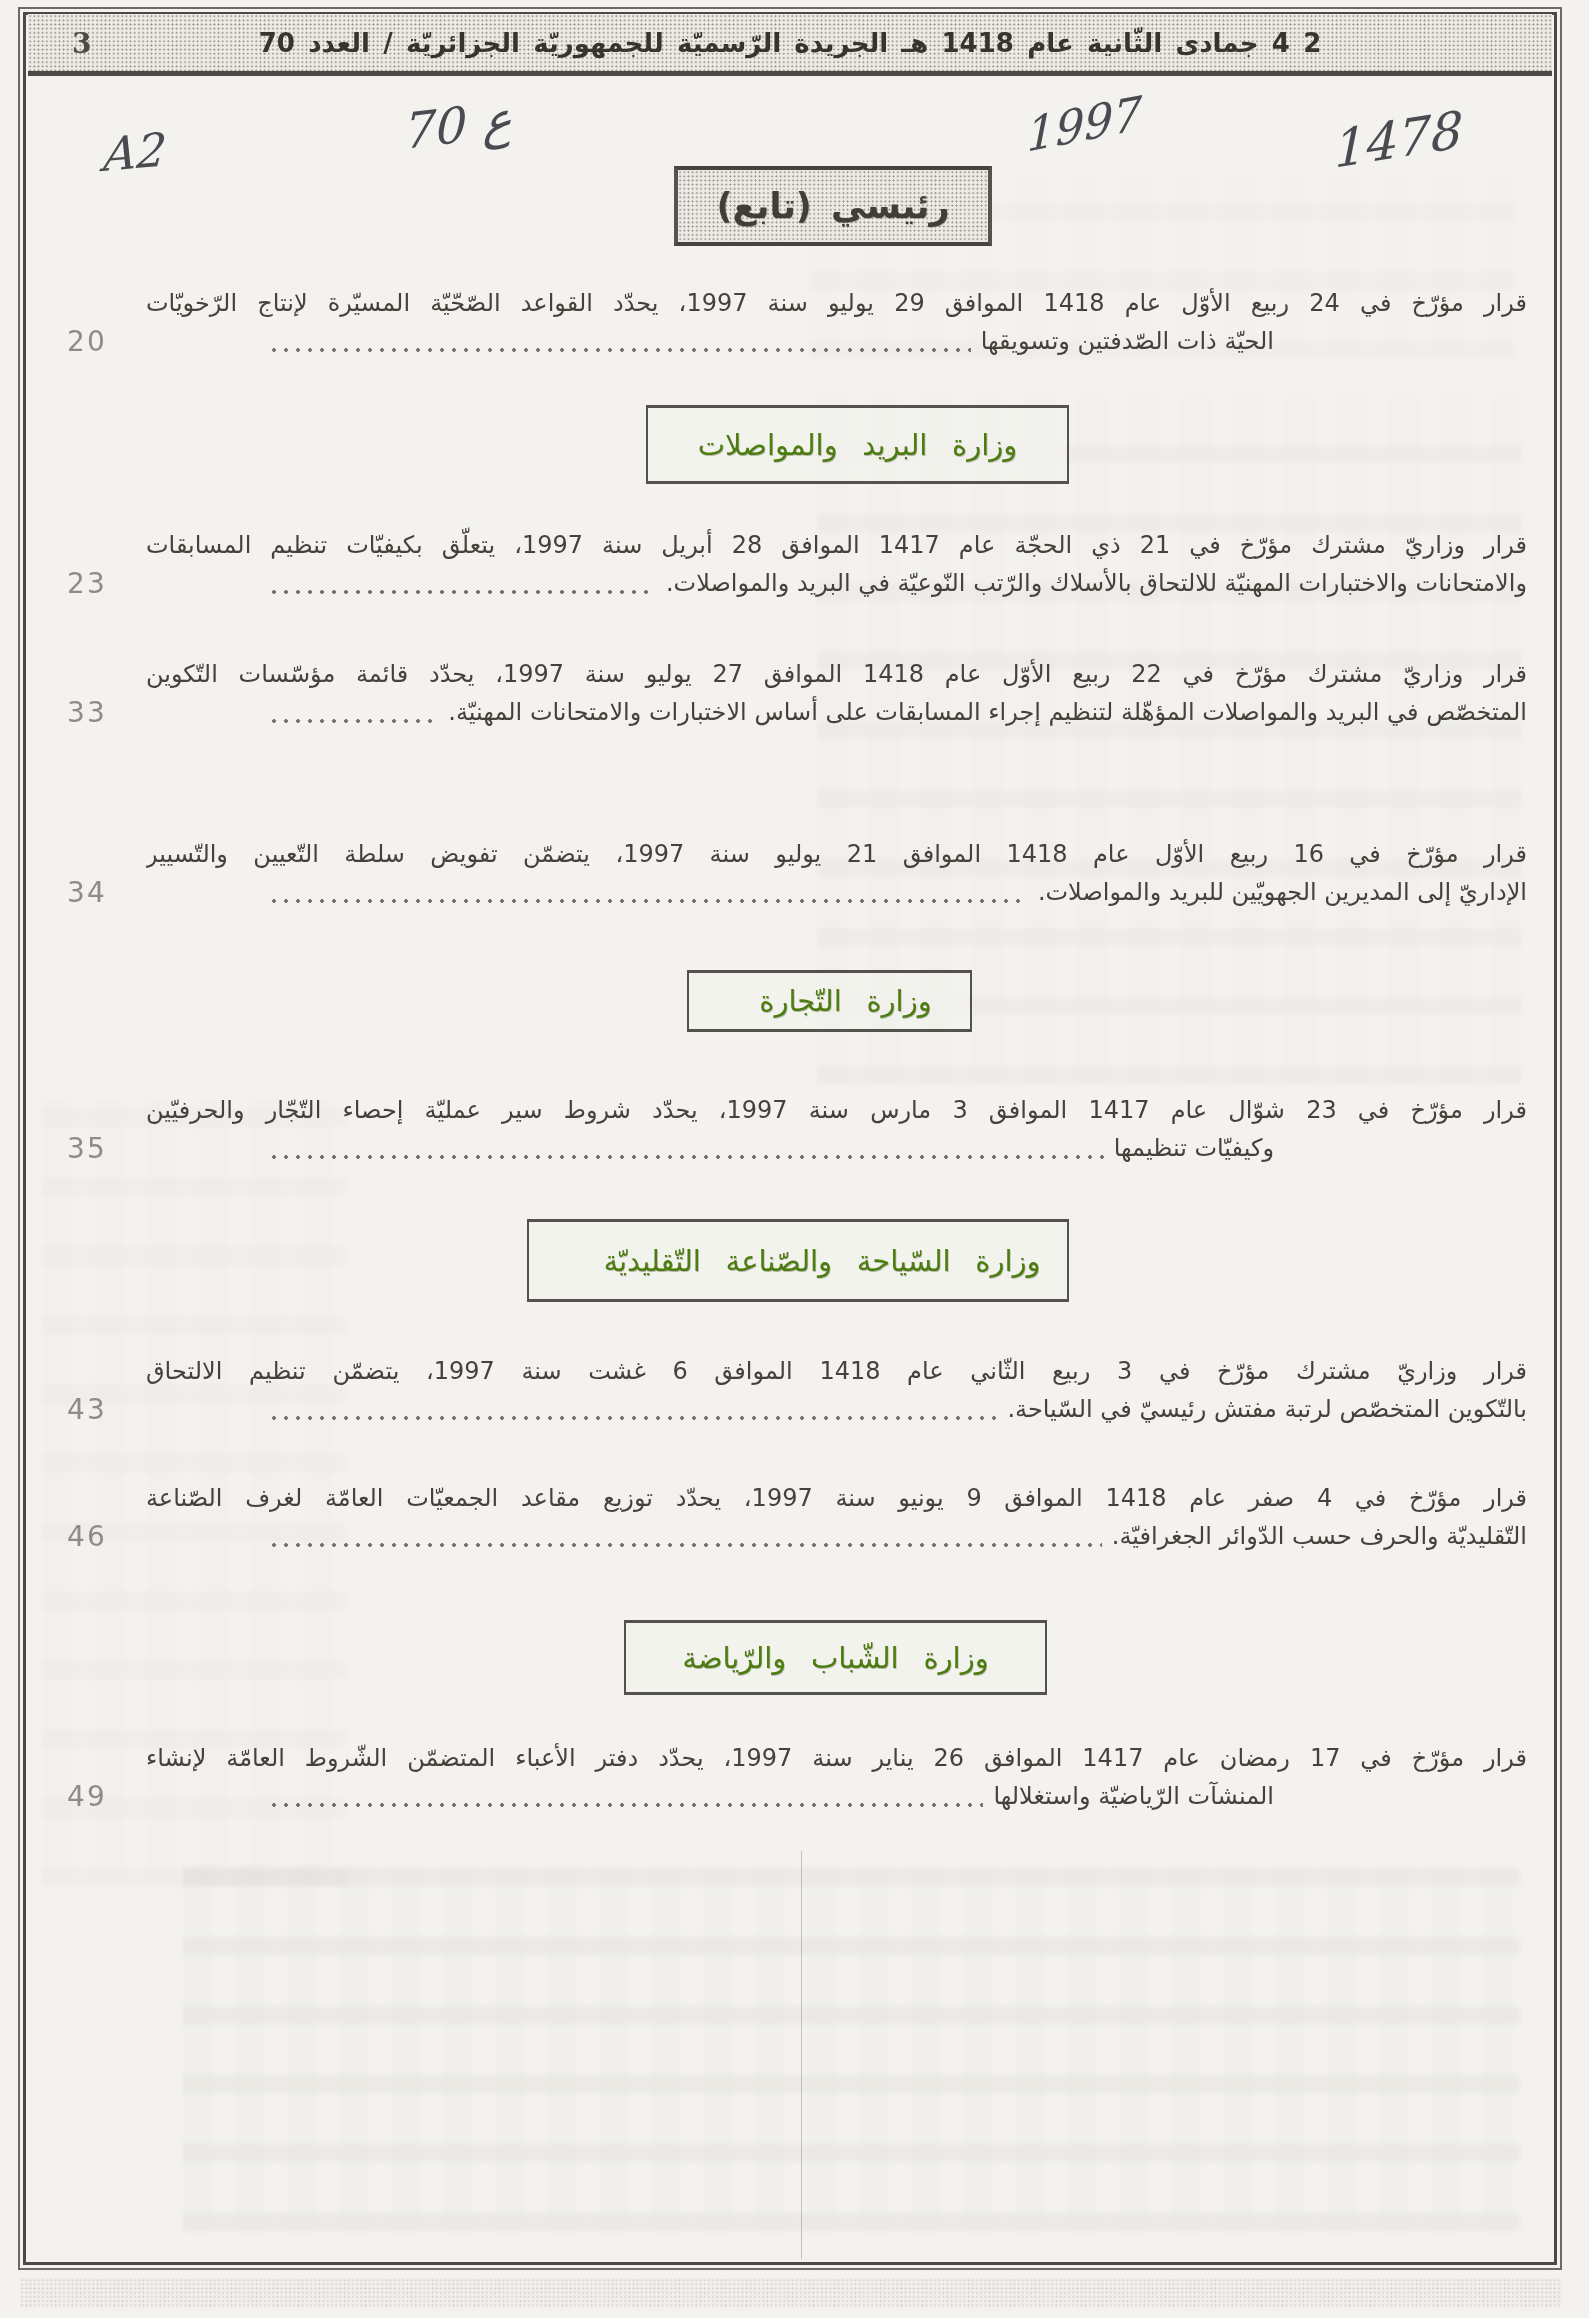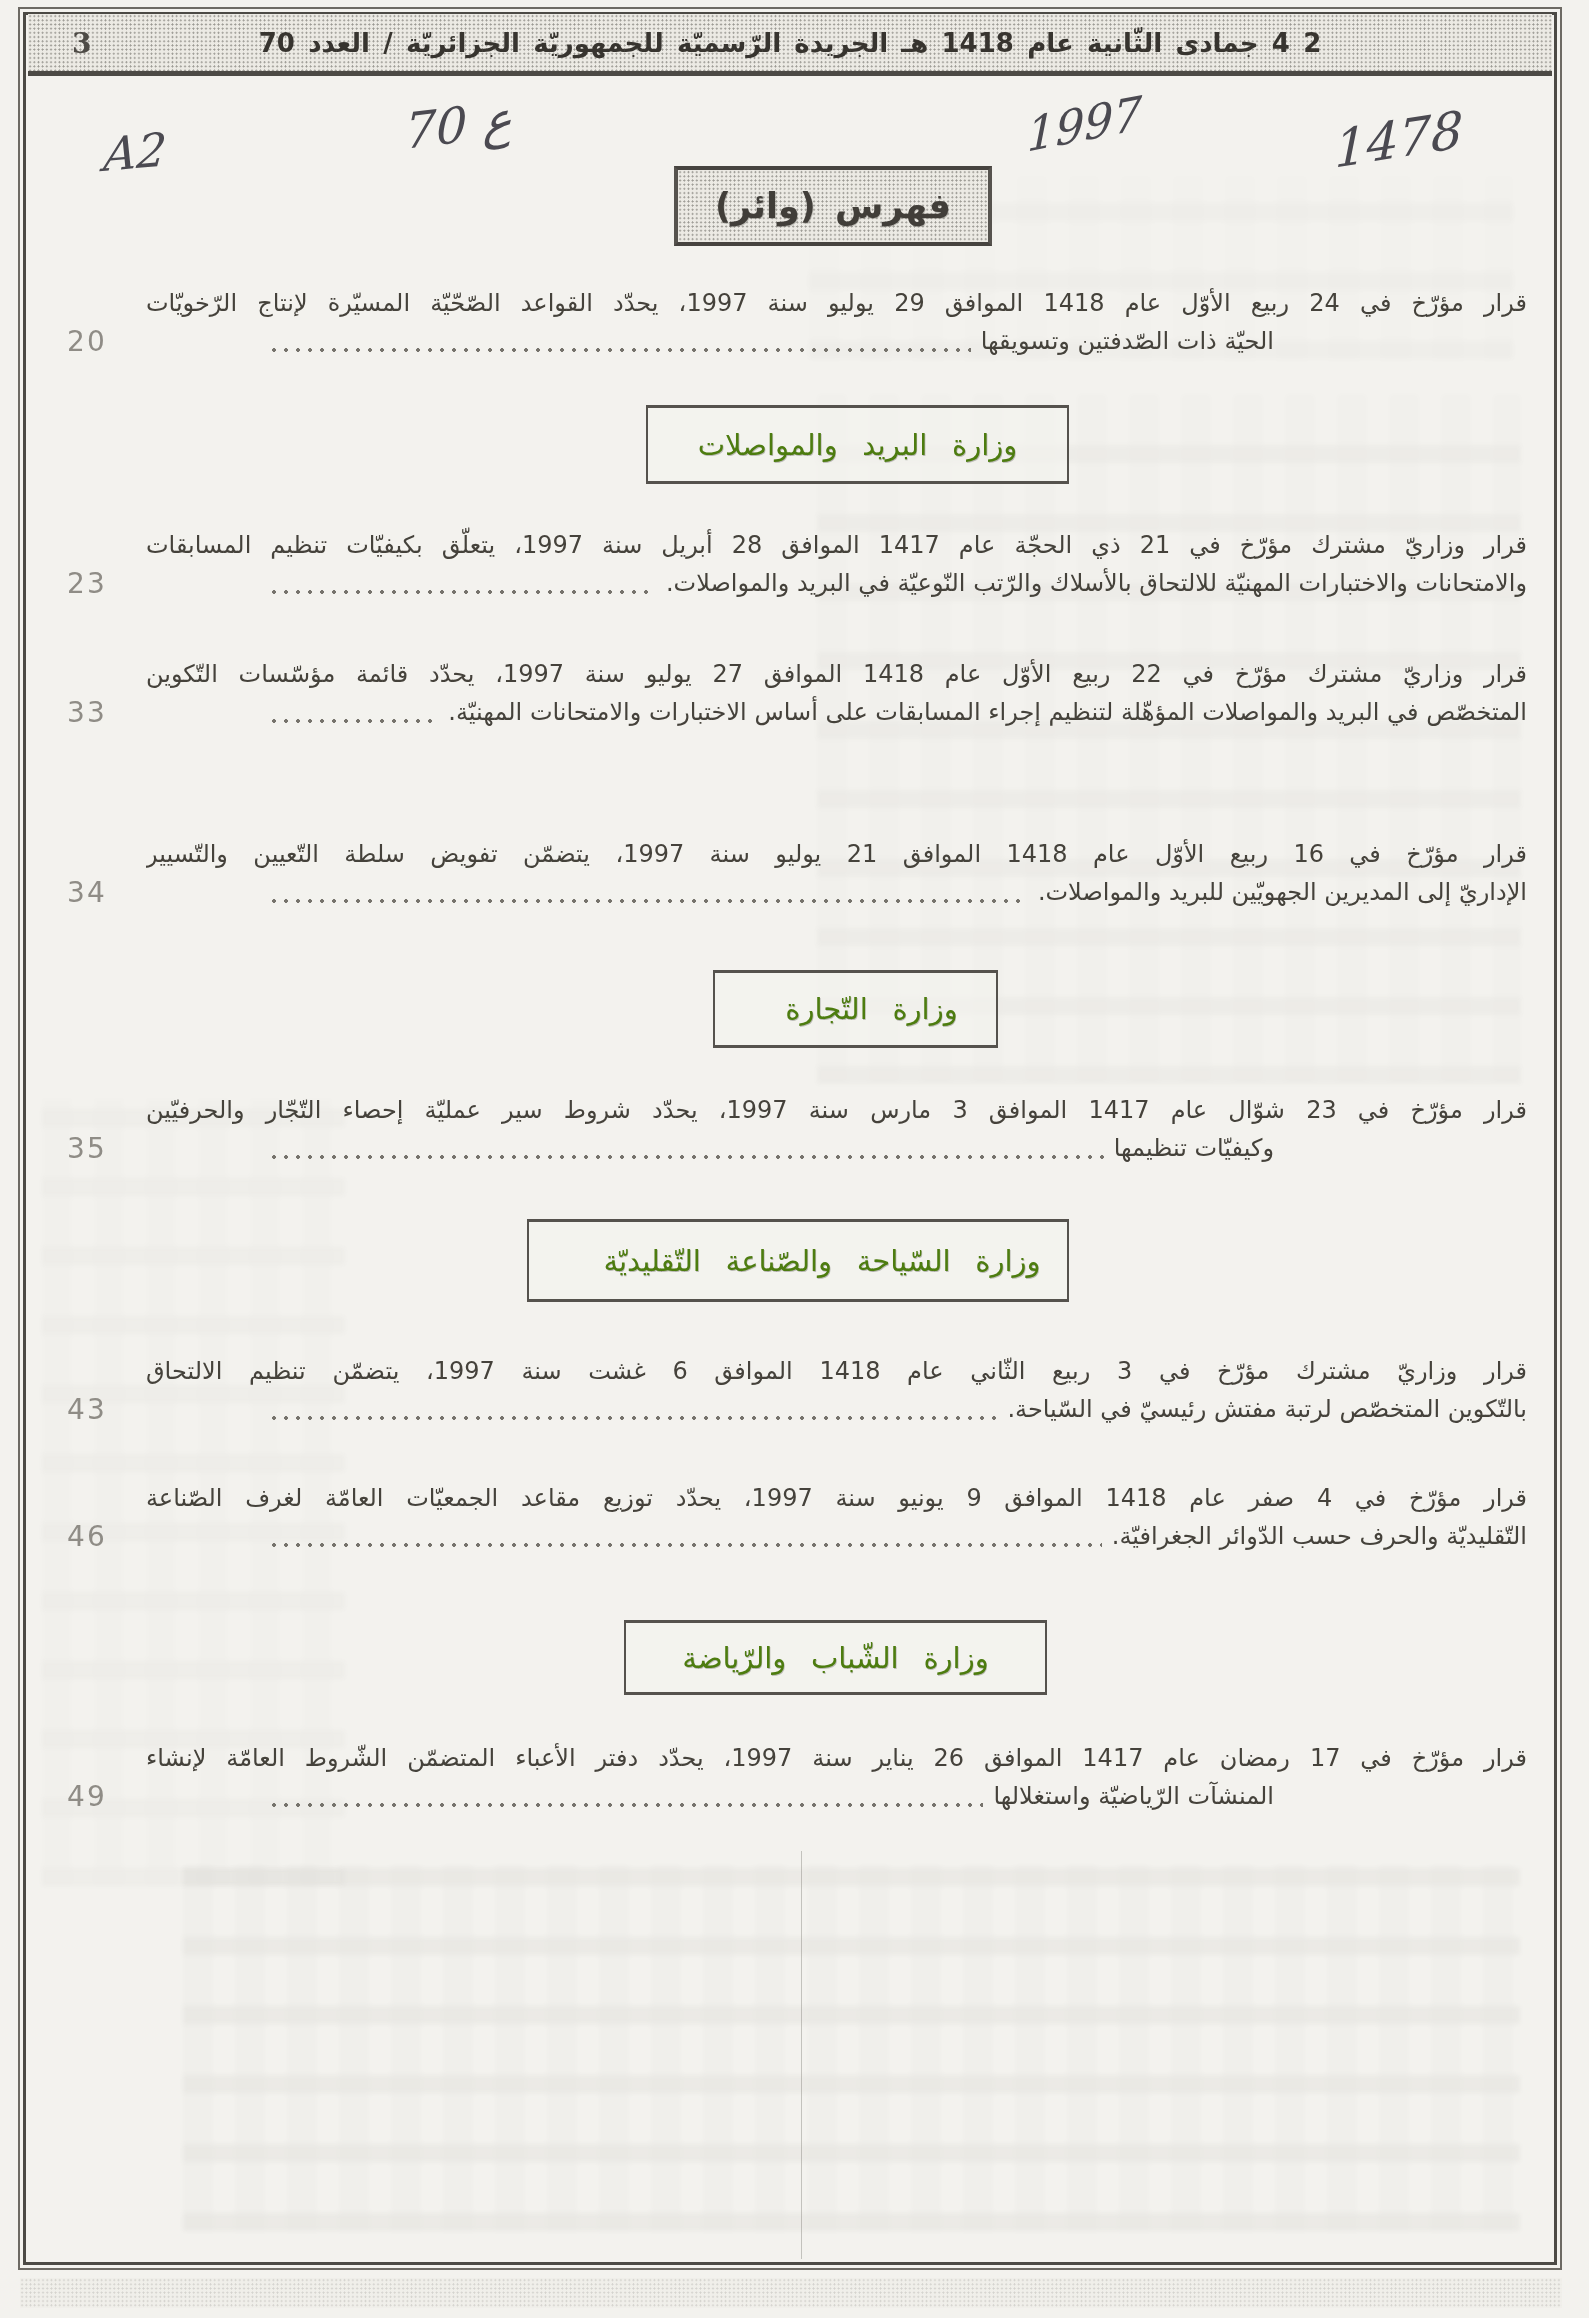--- a/index.html
+++ b/index.html
@@ -68,21 +68,21 @@
     position:absolute; border:2.8px solid #55524d;
     border-top-width:3.5px; border-bottom-width:3.5px;
     display:flex; align-items:center; justify-content:center;
     background:rgba(244,243,239,.6);
   }
   .section-box .t {
     direction:rtl; font-weight:normal; font-size:29px; color:#4d7c0f;
     word-spacing:15.5px; text-shadow:0.7px 0.7px 0 rgba(60,58,52,.3);
   }
   .sb1 { left:646px;  top:405px;  width:423px; height:79px; }
-  .sb2 { left:713px; top:970px; width:285px; height:78px;padding-left:32px;  }
+  .sb2 { left:687px; top:970px; width:285px; height:62px;padding-left:32px;  }
   .sb3 { left:527px;  top:1219px; width:542px; height:83px;padding-left:48px; }
   .sb4 { left:624px;  top:1620px; width:423px; height:75px; }
 
   
   .entry { position:absolute; left:67px; right:62px; height:120px; }
   .e20 { top:285px; }  .e23 { top:527px; }  .e33 { top:656px; }  .e34 { top:836px; }
   .e35 { top:1092px; } .e43 { top:1353px; } .e46 { top:1480px; } .e49 { top:1740px; }
 
   .line1 {
     direction:rtl; margin-left:79px;
@@ -148,21 +148,21 @@
     <span class="header-pagenum">3</span>
     <span class="header-title">2 4 جمادى الثّانية عام 1418 هـ الجريدة الرّسميّة للجمهوريّة الجزائريّة / العدد 70</span>
   </div>
 
   <div class="hand hand-a2">A2</div>
   <div class="hand hand-iss" dir="ltr">70 ع</div>
   <div class="hand hand-year">1997</div>
   <div class="hand hand-num">1478</div>
 
   <div class="index-box halftone">
-    <span class="t">فهرس (وائر)</span>
+    <span class="t">رئيسي (تابع)</span>
   </div>
 
   <div class="entry e20">
     <div class="line1">قرار مؤرّخ في 24 ربيع الأوّل عام 1418 الموافق 29 يوليو سنة 1997، يحدّد القواعد الصّحّيّة المسيّرة لإنتاج الرّخويّات</div>
     <div class="line2row">
       <span class="pagenum">20</span>
       <span class="leader"></span>
       <span class="l2text ind">الحيّة ذات الصّدفتين وتسويقها</span>
     </div>
   </div>

